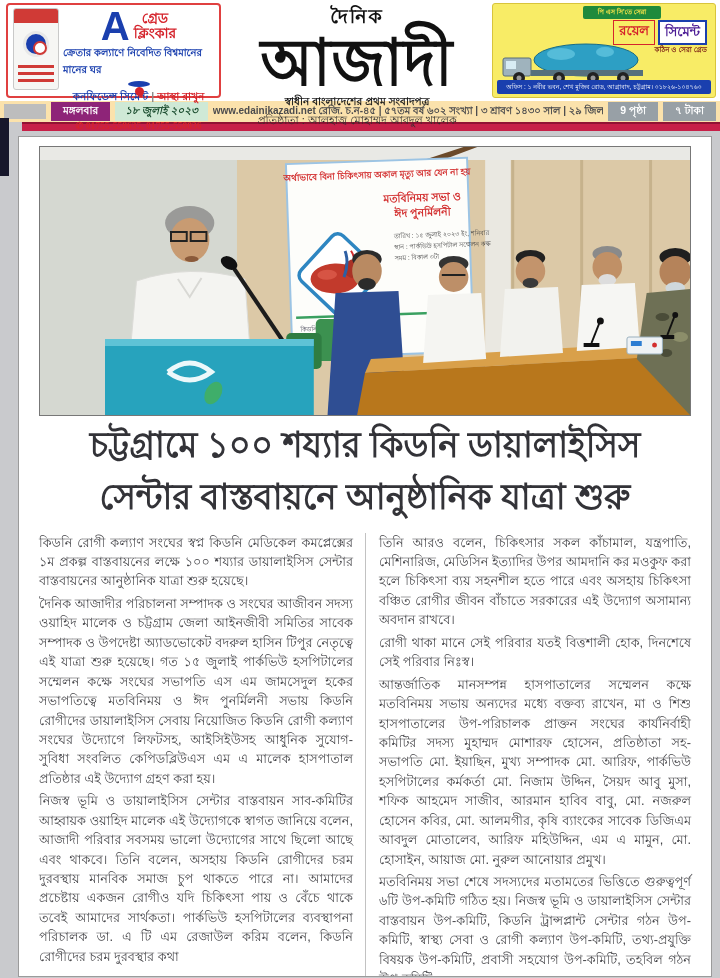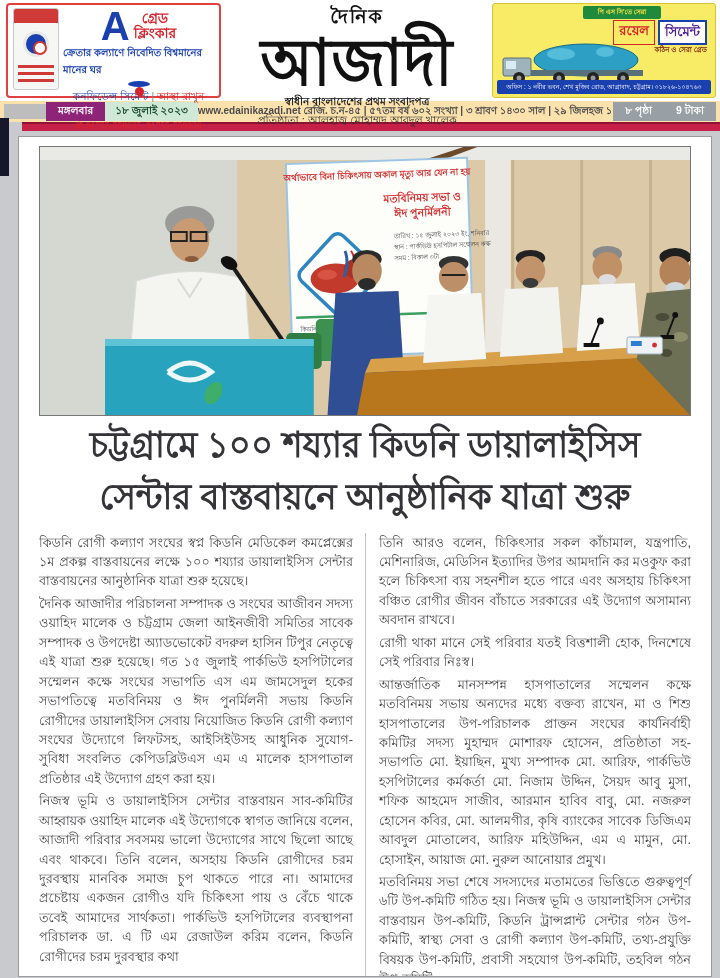--- a/index.html
+++ b/index.html
@@ -20,21 +20,21 @@
     background:repeating-linear-gradient(#d03a36 0 3px, transparent 3px 7px); }
   .ad-left-main { flex:1; display:flex; flex-direction:column; align-items:center; padding-left:4px; }
   .agrade { display:flex; align-items:center; gap:4px; }
   .bigA { font-size:40px; font-weight:900; color:#1a3fae; line-height:0.9; }
   .gradestack { color:#d5242c; font-weight:900; font-size:14px; line-height:1.05; text-align:center; }
   .ad-tag { font-size:10px; color:#1a3fae; font-weight:700; margin-top:1px; }
   .eye-logo { width:22px; height:22px; border-radius:50%; border:3px solid #1a3fae; margin:2px 0;
     position:relative; background:#fff; }
   .eye-logo::after { content:""; position:absolute; left:4px; top:3px; width:9px; height:9px;
     border-radius:50% 50% 0 50%; background:#d5242c; transform:rotate(25deg); }
-  .brandline { font-size:10.5px; font-weight:400; }
+  .brandline { font-size:10.5px; font-weight:700; }
   .brandline .b1 { color:#1a3fae; } .brandline .sep { color:#888; } .brandline .b2 { color:#d5242c; }
   .ad-phone { color:#d5242c; font-size:9.5px; font-weight:700; margin-top:14px;font-family:Liberation Serif, serif; }
   
   .masthead { position:absolute; left:228px; top:2px; width:258px; text-align:center; color:#111; }
   .pre-title { font-size:19px; font-weight:900; letter-spacing:2px; }
   .title { font-size:60px; font-weight:900; line-height:0.95; letter-spacing:1px;
     transform:scaleY(1.08); }
   .tagline { font-size:10.5px; font-weight:900; color:#1c1c1c; margin-top:3px; }
   .founder { font-size:11px; color:#2e2e2e; margin-top:1px; }
   
@@ -46,24 +46,24 @@
   .royal-name .r1 { background:#f8ec66; color:#d5242c; border:1px solid #d5242c; font-weight:900;
     font-size:13px; padding:0 5px; }
   .royal-name .r2 { background:#fff; color:#4c1d95; border:2px solid #1a3fae; font-weight:900;
     font-size:13px; padding:0 5px; }
   .royal-note { position:absolute; right:8px; top:40px; color:#7a1f14; font-size:7px; font-weight:700; }
   .truck { position:absolute; left:8px; top:34px; }
   .royal-bottom { position:absolute; left:4px; right:4px; bottom:3px; background:#1a3fae; color:#fff;
     font-size:6.3px; text-align:center; padding:1.5px 0; border-radius:2px; white-space:nowrap; }
   
   .datebar { width:720px; height:21px; background:#fbe2ac; display:flex; align-items:center;
-    padding:0 4px; font-size:10.5px; }
+    gap:5px; padding:0 4px; font-size:10.5px; }
   .chip-home { width:42px; height:15px; background:#bdbdbd; flex:none; }
   .chip-day { background:#8e2478; color:#fff; font-weight:700; padding:1px 12px; flex:none; }
-  .chip-date { background:#cfe9d6; color:#184a2c; font-weight:700; padding:1px 10px; flex:none; }
+  .chip-date { background:#cfe9d6; color:#184a2c; font-weight:700; padding:1px 10px; flex:none;font-style:italic; }
   .bar-info { flex:1; text-align:center; color:#4c4c4e; font-weight:700; font-size:10px;
     white-space:nowrap; overflow:hidden; }
   .chip-btn { background:#98a0a6; color:#fff; font-weight:700; padding:1px 12px; flex:none; cursor:pointer; }
   .redrule { margin-left:22px; height:9px; background:#c72048; border-top:2px solid #911334; }
   .edge-mark { position:absolute; left:0; top:118px; width:9px; height:58px; background:#17172b; }
   
   .sheet-wrap { padding:5px 8px 0 18px; }
   .sheet { background:#fff; border:1px solid #9b9b9b; padding:9px 20px 0 20px; height:841px; overflow:hidden; }
   .photo-frame { border:1px solid #777; line-height:0; }
   .caption { font-size:11.5px; font-weight:700; color:#33343a; margin:4px 1px 2px; }
@@ -137,22 +137,22 @@
     </svg>
     <div class="royal-bottom">অফিস : ১ নবীর ভবন, শেখ মুজিব রোড, আগ্রাবাদ, চট্টগ্রাম। ০১৮২৬-১০৪৭৬০</div>
   </div>
 </div>
 
 <div class="datebar">
   <div class="chip-home"></div>
   <div class="chip-day">মঙ্গলবার</div>
   <div class="chip-date">১৮ জুলাই ২০২৩</div>
   <div class="bar-info">www.edainikazadi.net  রেজি. চ.ন-৪৫ | ৫৭তম বর্ষ ৬০২ সংখ্যা | ৩ শ্রাবণ ১৪৩০ সাল | ২৯ জিলহজ ১৪৪৪ হিজরি</div>
-  <div class="chip-btn">৮ পৃষ্ঠা</div>
-  <div class="chip-btn">9 টাকা</div>
+  <div class="chip-btn">9 পৃষ্ঠা</div>
+  <div class="chip-btn">৭ টাকা</div>
 </div>
 
 <div class="redrule"></div>
 <div class="edge-mark"></div>
 
 <div class="sheet-wrap">
   <div class="sheet">
 
     <div class="photo-frame">
       <svg width="100%" height="268" viewBox="0 0 660 268" preserveAspectRatio="none">

